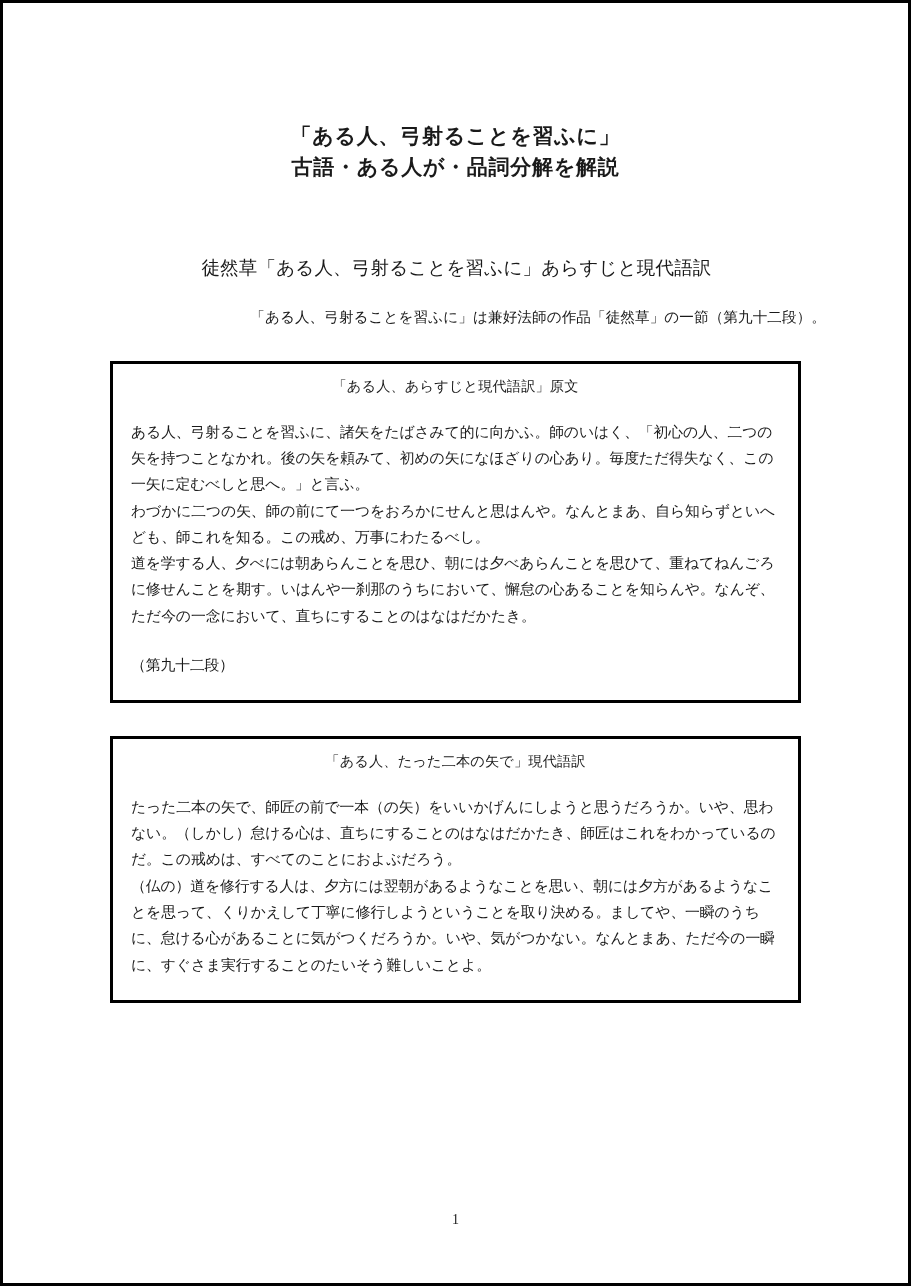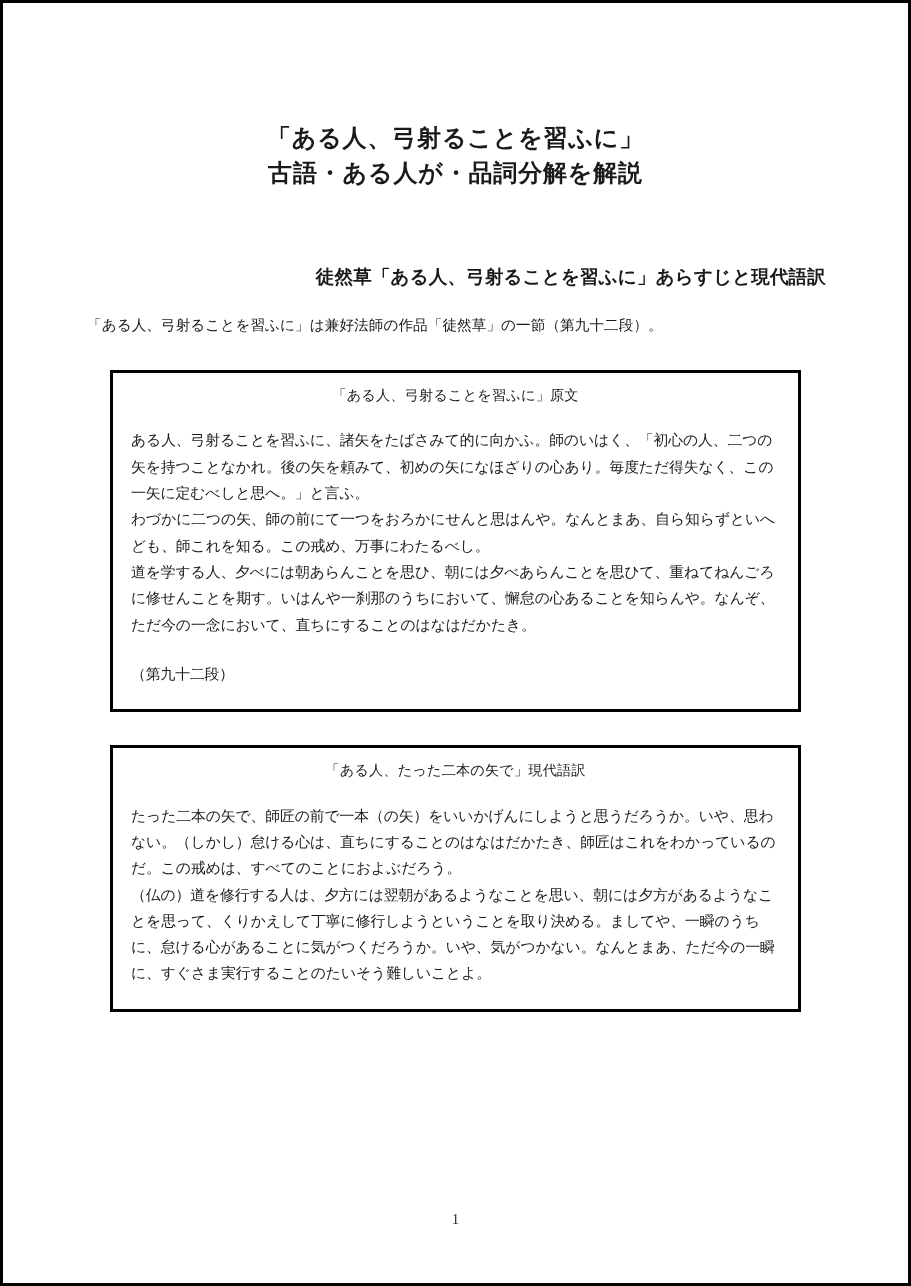--- a/index.html
+++ b/index.html
@@ -28,50 +28,51 @@
     bottom: 0;
     padding: 0 82px;
     box-sizing: border-box;
   }
 
   
   .doc-title {
     margin: 0;
     padding-top: 118px;
     text-align: center;
-    font-size: 24px;
+    font-size: 21px;
     font-weight: 700;
     line-height: 1.47;
     letter-spacing: 0.035em;
   }
   .doc-title .line {
     display: block;
     white-space: nowrap;
   }
 
   
   .section-heading {
     margin: 0;
     padding-top: 72px;
     padding-left: 2px;
     font-size: 18.5px;
-    font-weight: 700;
+    font-weight: 400;
     line-height: 1.4;
     letter-spacing: 0.01em;
-    text-align: right;
+    text-align: center;
   }
 
   
   .intro-paragraph {
     margin: 0;
     padding-top: 25px;
     padding-left: 2px;
     font-size: 14.6px;
     line-height: 1.55;
     letter-spacing: 0.005em;
+    text-align: right;
   }
 
   
   .text-box {
     border: 3px solid #000000;
     box-sizing: border-box;
     margin-left: 25px;
     margin-right: 25px;
     padding: 12px 14px 18px 14px;
     background: #ffffff;
@@ -129,21 +130,21 @@
     <h1 class="doc-title">
       <span class="line">「ある人、弓射ることを習ふに」</span>
       <span class="line">古語・ある人が・品詞分解を解説</span>
     </h1>
 
     <h2 class="section-heading">徒然草「ある人、弓射ることを習ふに」あらすじと現代語訳</h2>
 
     <p class="intro-paragraph">「ある人、弓射ることを習ふに」は兼好法師の作品「徒然草」の一節（第九十二段）。</p>
 
     <section class="text-box" id="box-original">
-      <h3 class="box-heading">「ある人、弓射ることを習ふに」原文</h3>
+      <h3 class="box-heading">「ある人、あらすじと現代語訳」原文</h3>
       <div class="box-body">
         <p>ある人、弓射ることを習ふに、諸矢をたばさみて的に向かふ。師のいはく、「初心の人、二つの矢を持つことなかれ。後の矢を頼みて、初めの矢になほざりの心あり。毎度ただ得失なく、この一矢に定むべしと思へ。」と言ふ。</p>
         <p>わづかに二つの矢、師の前にて一つをおろかにせんと思はんや。なんとまあ、自ら知らずといへども、師これを知る。この戒め、万事にわたるべし。</p>
         <p>道を学する人、夕べには朝あらんことを思ひ、朝には夕べあらんことを思ひて、重ねてねんごろに修せんことを期す。いはんや一刹那のうちにおいて、懈怠の心あることを知らんや。なんぞ、ただ今の一念において、直ちにすることのはなはだかたき。</p>
         <p class="spacer-before">（第九十二段）</p>
       </div>
     </section>
 
     <section class="text-box" id="box-translation">
       <h3 class="box-heading">「ある人、たった二本の矢で」現代語訳</h3>

